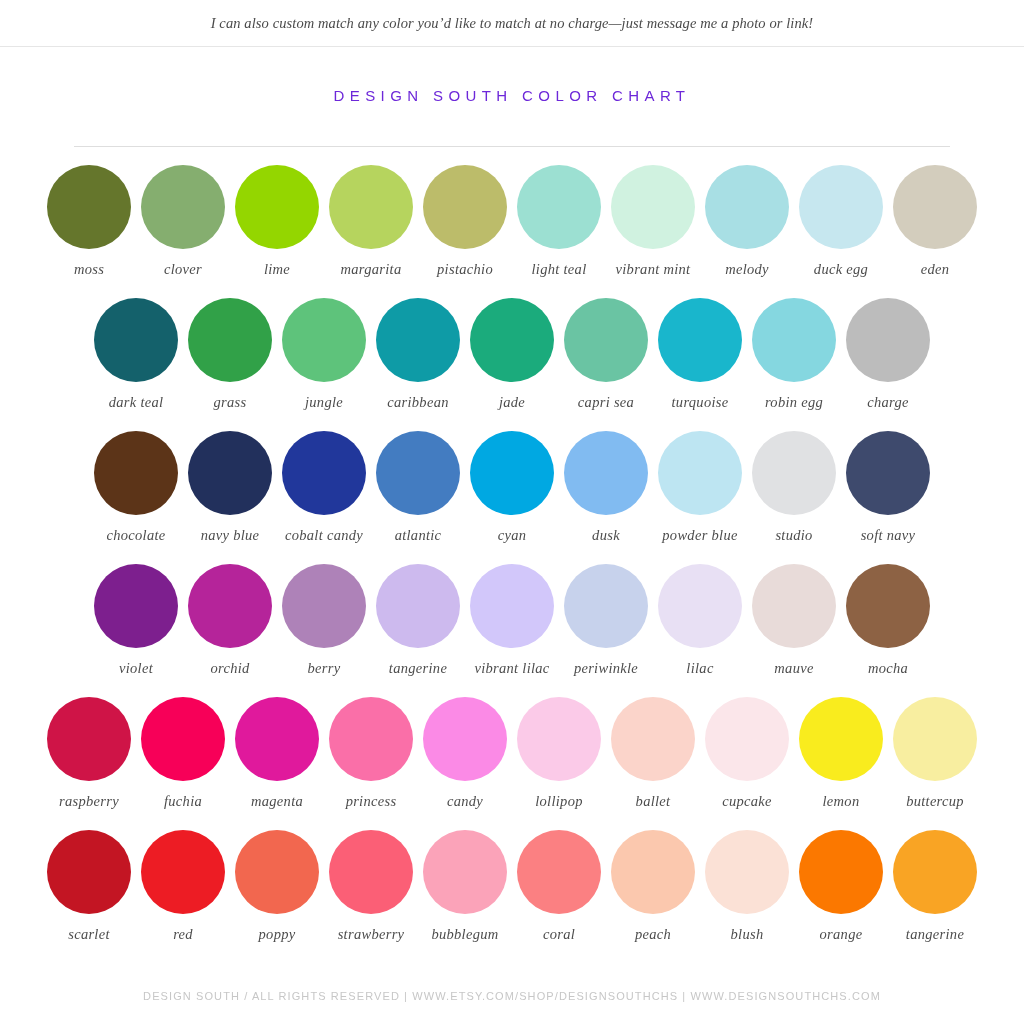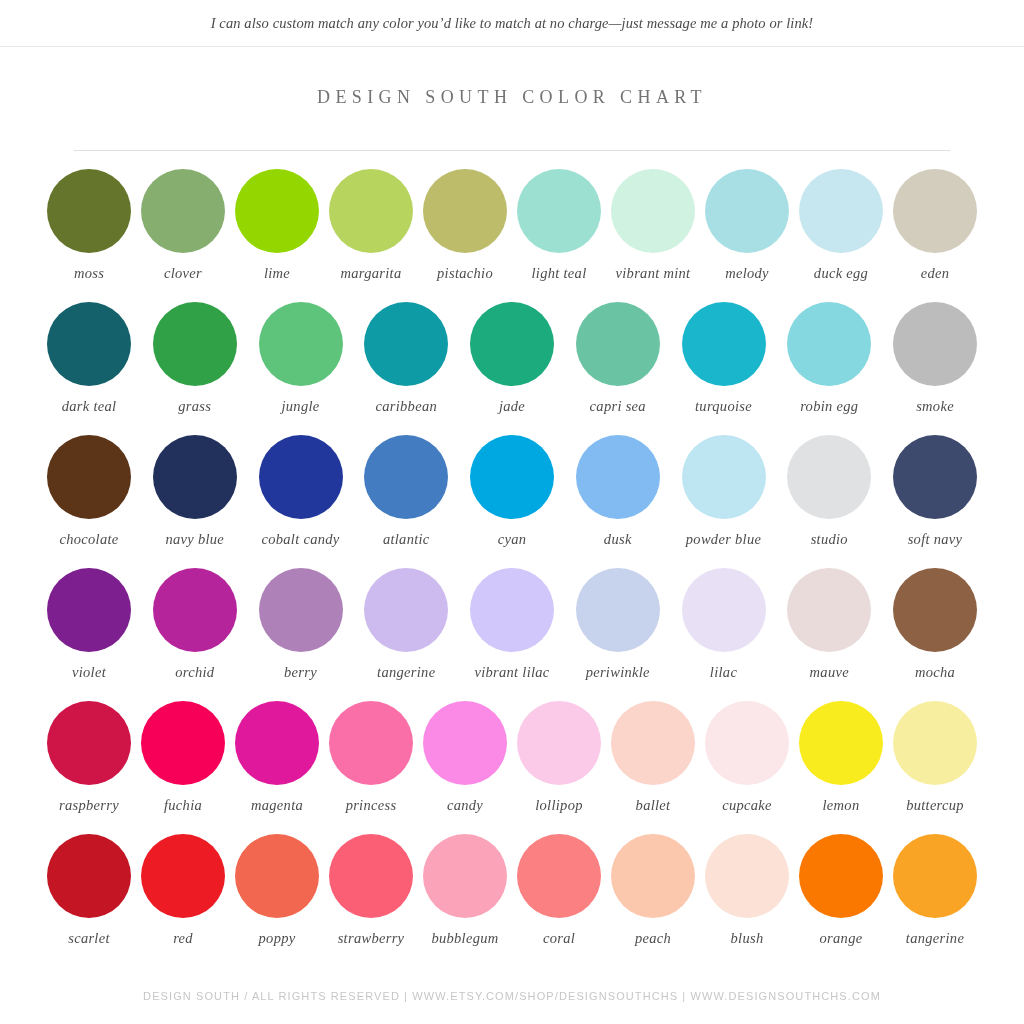--- a/index.html
+++ b/index.html
@@ -39,45 +39,45 @@
     letter-spacing: 0.1px;
     white-space: nowrap;
   }
 
   
   .title-wrap {
     margin-top: 40px;
     text-align: center;
   }
   .chart-title {
-    font-family: Liberation Serif, serif;
-    font-size: 18px;
+    font-family: Liberation Sans, sans-serif;
+    font-size: 15px;
     letter-spacing: 5.4px;
-    color: #737373;
+    color: #6d28d9;
     text-transform: uppercase;
     font-weight: 400;
   }
 
   
   .rule {
     width: 876px;
     height: 1px;
     background: #dedede;
     margin: 42px auto 0 auto;
   }
 
   
   .grid {
     margin: 0 auto;
     padding-top: 18px;
     width: 940px;
   }
   .row {
     display: flex;
-    justify-content: space-between;
+    justify-content: center;
     align-items: flex-start;
     height: 133px;
   }
   .cell {
     width: 94px;
     display: flex;
     flex-direction: column;
     align-items: center;
   }
   .dot {
@@ -202,21 +202,21 @@
         <div class="cell">
           <div class="dot" style="background: rgb(25, 182, 204);"></div>
           <div class="swatch-label">turquoise</div>
         </div>
         <div class="cell">
           <div class="dot" style="background: rgb(133, 215, 224);"></div>
           <div class="swatch-label">robin egg</div>
         </div>
         <div class="cell">
           <div class="dot" style="background: rgb(188, 188, 188);"></div>
-          <div class="swatch-label">smoke</div>
+          <div class="swatch-label">charge</div>
         </div>
       </div>
       <div class="row">
         <div class="cell">
           <div class="dot" style="background: rgb(92, 52, 24);"></div>
           <div class="swatch-label">chocolate</div>
         </div>
         <div class="cell">
           <div class="dot" style="background: rgb(34, 48, 92);"></div>
           <div class="swatch-label">navy blue</div>

